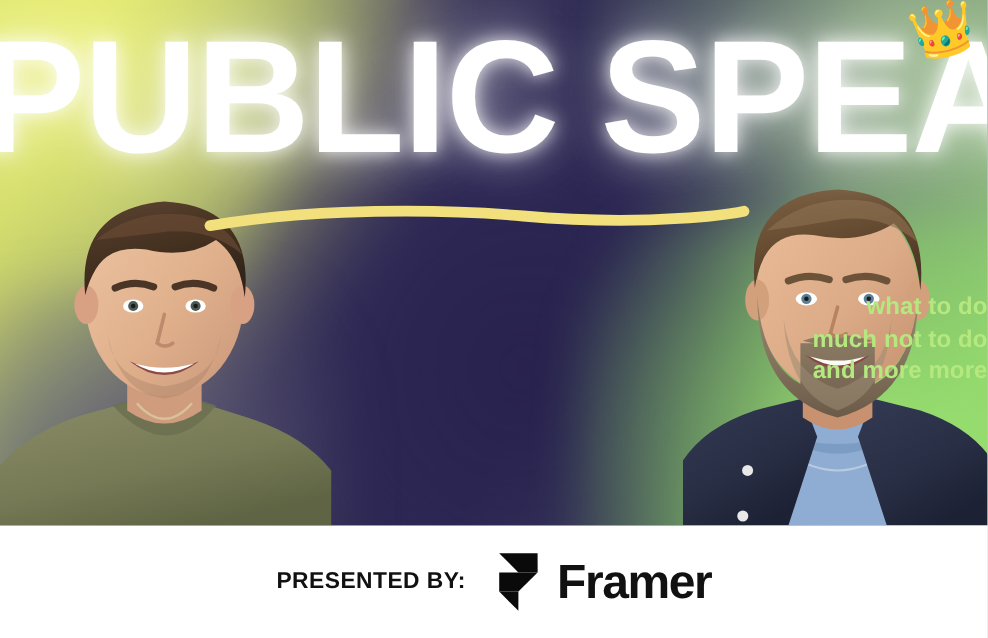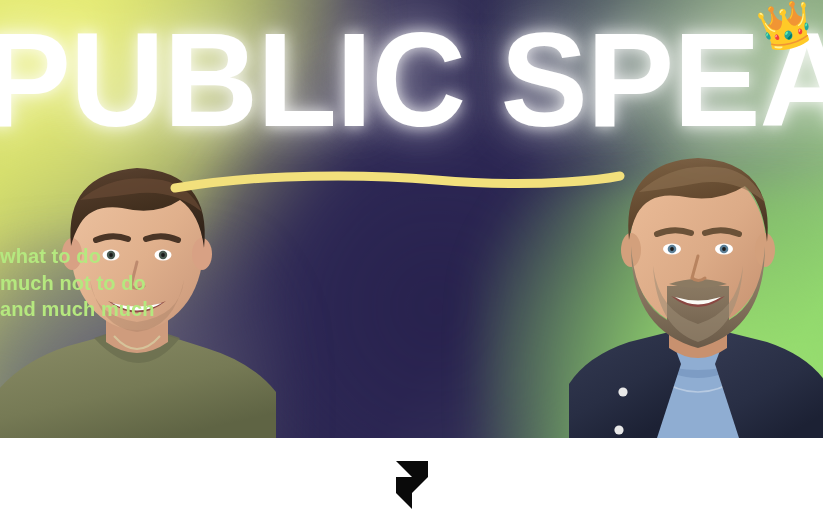--- a/index.html
+++ b/index.html
@@ -137,21 +137,21 @@
     left: 168px; top: 164px;
     width: 460px; height: 34px;
     pointer-events: none;
   }
 
   
   .subtitle {
     position: absolute;
     left: 0; top: 243px;
     width: 823px;
-    text-align: left;
+    text-align: right;
     font-weight: 700;
     font-size: 20px;
     line-height: 26.5px;
     letter-spacing: 0.1px;
     color: #b5e87f;
     user-select: none;
   }
   .subtitle .line { display: block; }
 
   
@@ -336,29 +336,31 @@
 
     <div class="crown">👑</div>
 
     <svg class="underline" viewBox="0 0 460 34">
       <path d="M7 24 Q62 15 118 13 Q198 10 268 16 Q338 22 398 18 Q432 16 452 12" fill="none" stroke="#f2e07c" stroke-width="9" stroke-linecap="round" stroke-linejoin="round"></path>
     </svg>
 
     <div class="subtitle">
       <span class="line">what to do</span>
       <span class="line">much not to do</span>
-      <span class="line">and much much</span>
+      <span class="line">and more more</span>
     </div>
 
   </div>
 
   <div class="footer">
+    <div class="presented-by">PRESENTED BY:</div>
 
     <div class="framer-lockup">
       <svg class="framer-mark" viewBox="0 0 36 50">
         <path d="M2 1 H34 V17 H18 Z" fill="#0a0a0a"></path>
         <path d="M2 17 H34 L18 33 H2 Z" fill="#0a0a0a"></path>
         <path d="M2 33 H18 V49 Z" fill="#0a0a0a"></path>
       </svg>
+      <div class="framer-word">Framer</div>
     </div>
   </div>
 
 </div>
 
 </body></html>

